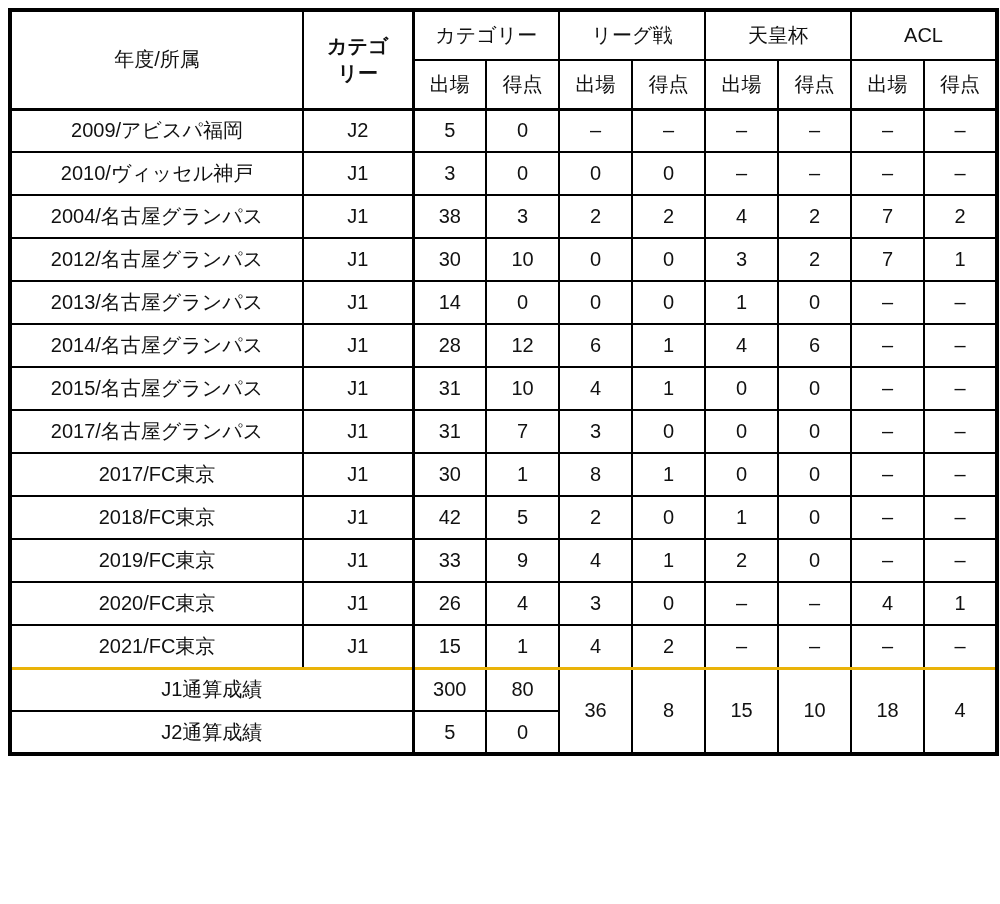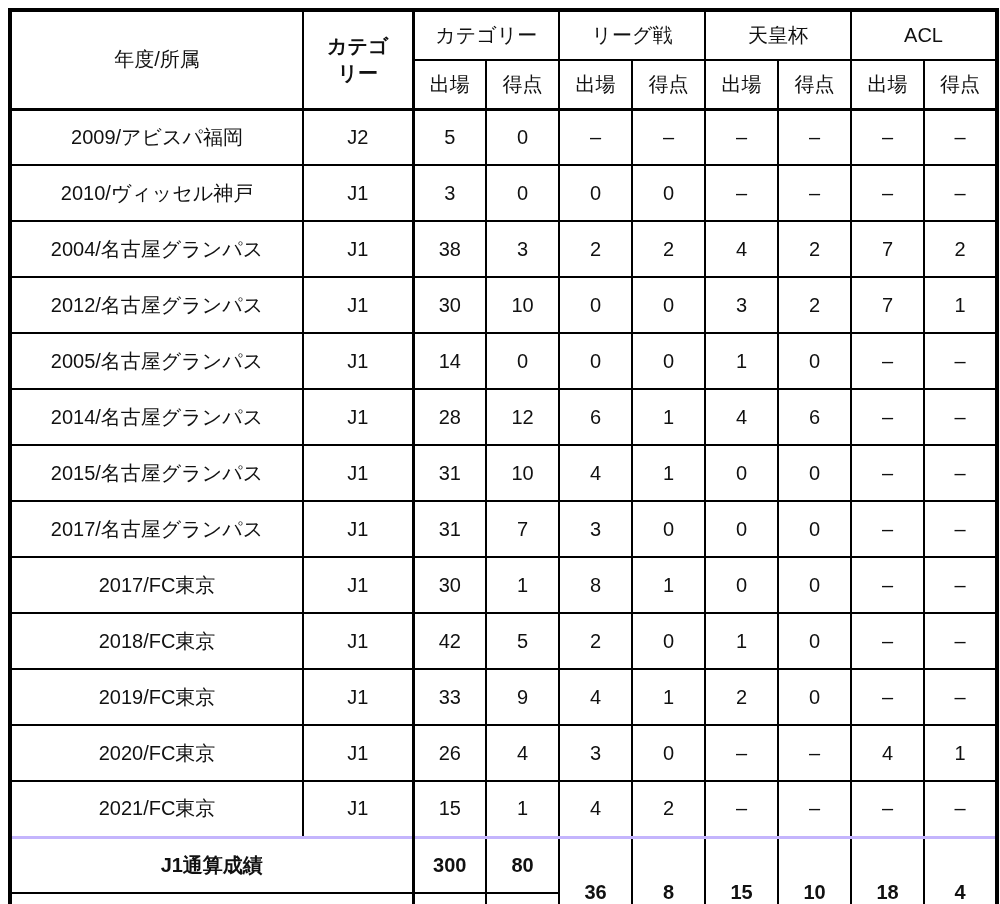--- a/index.html
+++ b/index.html
@@ -29,27 +29,27 @@
     white-space: nowrap;
   }
   
   col.c-year { width: 293px; }
   col.c-cat  { width: 110px; }
   col.c-num  { width: 73px; }
 
   
   thead tr.group-row { height: 50px; }
   thead tr.sub-row   { height: 49px; }
-  tbody tr           { height: 56px; }
+  tbody tr           { height: 43px; }
 
   
   .thickL { border-left: 3px solid #000000 !important; }
   thead tr.sub-row th,
   thead th.span-both { border-bottom: 3px solid #000000; }
-  tr.thickT > td { border-top: 3px solid #c4b5fd; font-weight: bold; }
+  tr.thickT > td { border-top: 3px solid #eab308; }
 
   
   .wrap-narrow {
     display: inline-block;
     width: 64px;
     white-space: normal;
     line-height: 1.35;
     word-break: break-all;
     font-weight: bold;
   }
@@ -135,21 +135,21 @@
         <td class="thickL">30</td>
         <td>10</td>
         <td>0</td>
         <td>0</td>
         <td>3</td>
         <td>2</td>
         <td>7</td>
         <td>1</td>
       </tr>
       <tr>
-        <td>2005/名古屋グランパス</td>
+        <td>2013/名古屋グランパス</td>
         <td>J1</td>
         <td class="thickL">14</td>
         <td>0</td>
         <td>0</td>
         <td>0</td>
         <td>1</td>
         <td>0</td>
         <td>–</td>
         <td>–</td>
       </tr>

